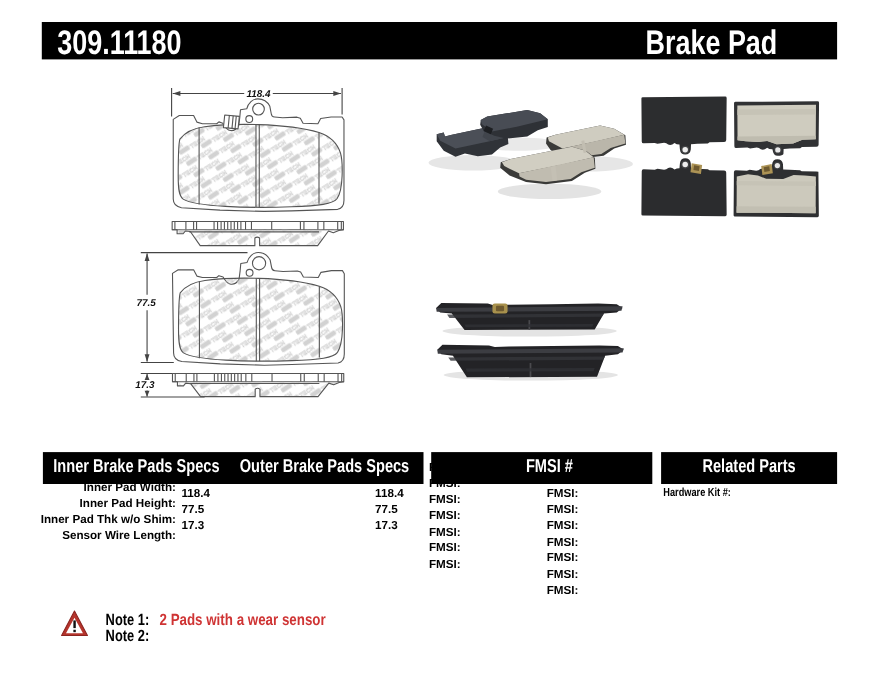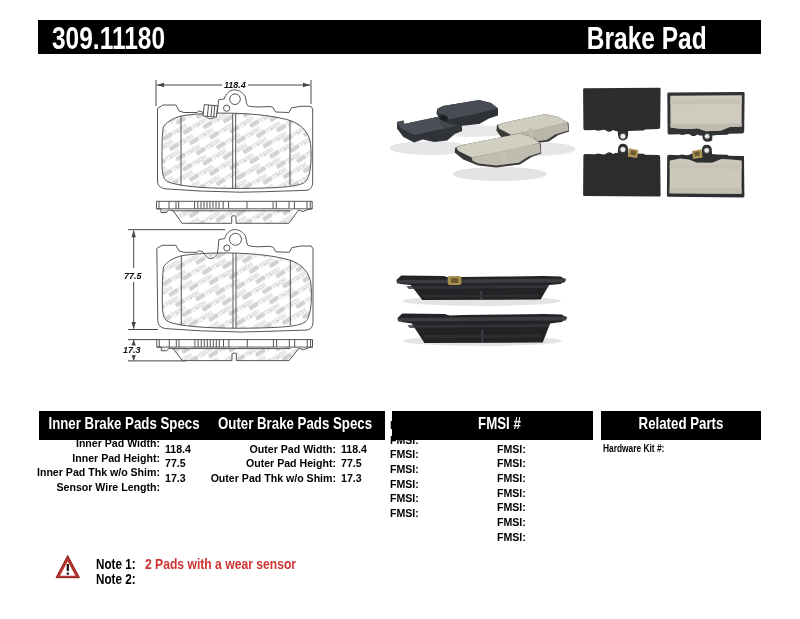--- a/index.html
+++ b/index.html
@@ -307,21 +307,20 @@
   <div class="thbar" style="left:392px;width:201px;"></div>
   <div class="thbar" style="left:601px;width:160px;"></div>
   <div class="thtxt" style="left:24px;width:200px;">Inner Brake Pads Specs</div>
   <div class="thtxt" style="left:195px;width:200px;">Outer Brake Pads Specs</div>
   <div class="thtxt" style="left:399px;width:201px;">FMSI #</div>
   <div class="thtxt" style="left:595px;width:172px;">Related Parts</div>
 
   <div class="row" style="left:0;top:436px;width:160px;text-align:right;line-height:14.6px;">Inner Pad Width:<br>Inner Pad Height:<br>Inner Pad Thk w/o Shim:<br>Sensor Wire Length:</div>
   <div class="row" style="left:165px;top:441.6px;line-height:14.6px;">118.4<br>77.5<br>17.3</div>
 
-  <div class="row" style="left:176px;top:441.6px;width:160px;text-align:right;line-height:14.6px;">Outer Pad Width:<br>Outer Pad Height:<br>Outer Pad Thk w/o Shim:</div>
   <div class="row" style="left:341px;top:441.6px;line-height:14.6px;">118.4<br>77.5<br>17.3</div>
 
   <div class="row" style="left:390px;top:418px;line-height:14.65px;">FMSI:&nbsp; D1118<br>FMSI:<br>FMSI:<br>FMSI:<br>FMSI:<br>FMSI:<br>FMSI:</div>
   <div class="row" style="left:497px;top:441.6px;line-height:14.65px;">FMSI:<br>FMSI:<br>FMSI:<br>FMSI:<br>FMSI:<br>FMSI:<br>FMSI:</div>
 
   <div class="row" style="left:603px;top:441.6px;transform:scaleX(0.79);transform-origin:0 0;">Hardware Kit #:</div>
 
   <div class="note" style="left:95.5px;top:557px;">Note 1:<br>Note 2:</div>
   <div class="note nred" style="left:145px;top:557px;transform:scaleX(0.82);">2 Pads with a wear sensor</div>
 </div>

